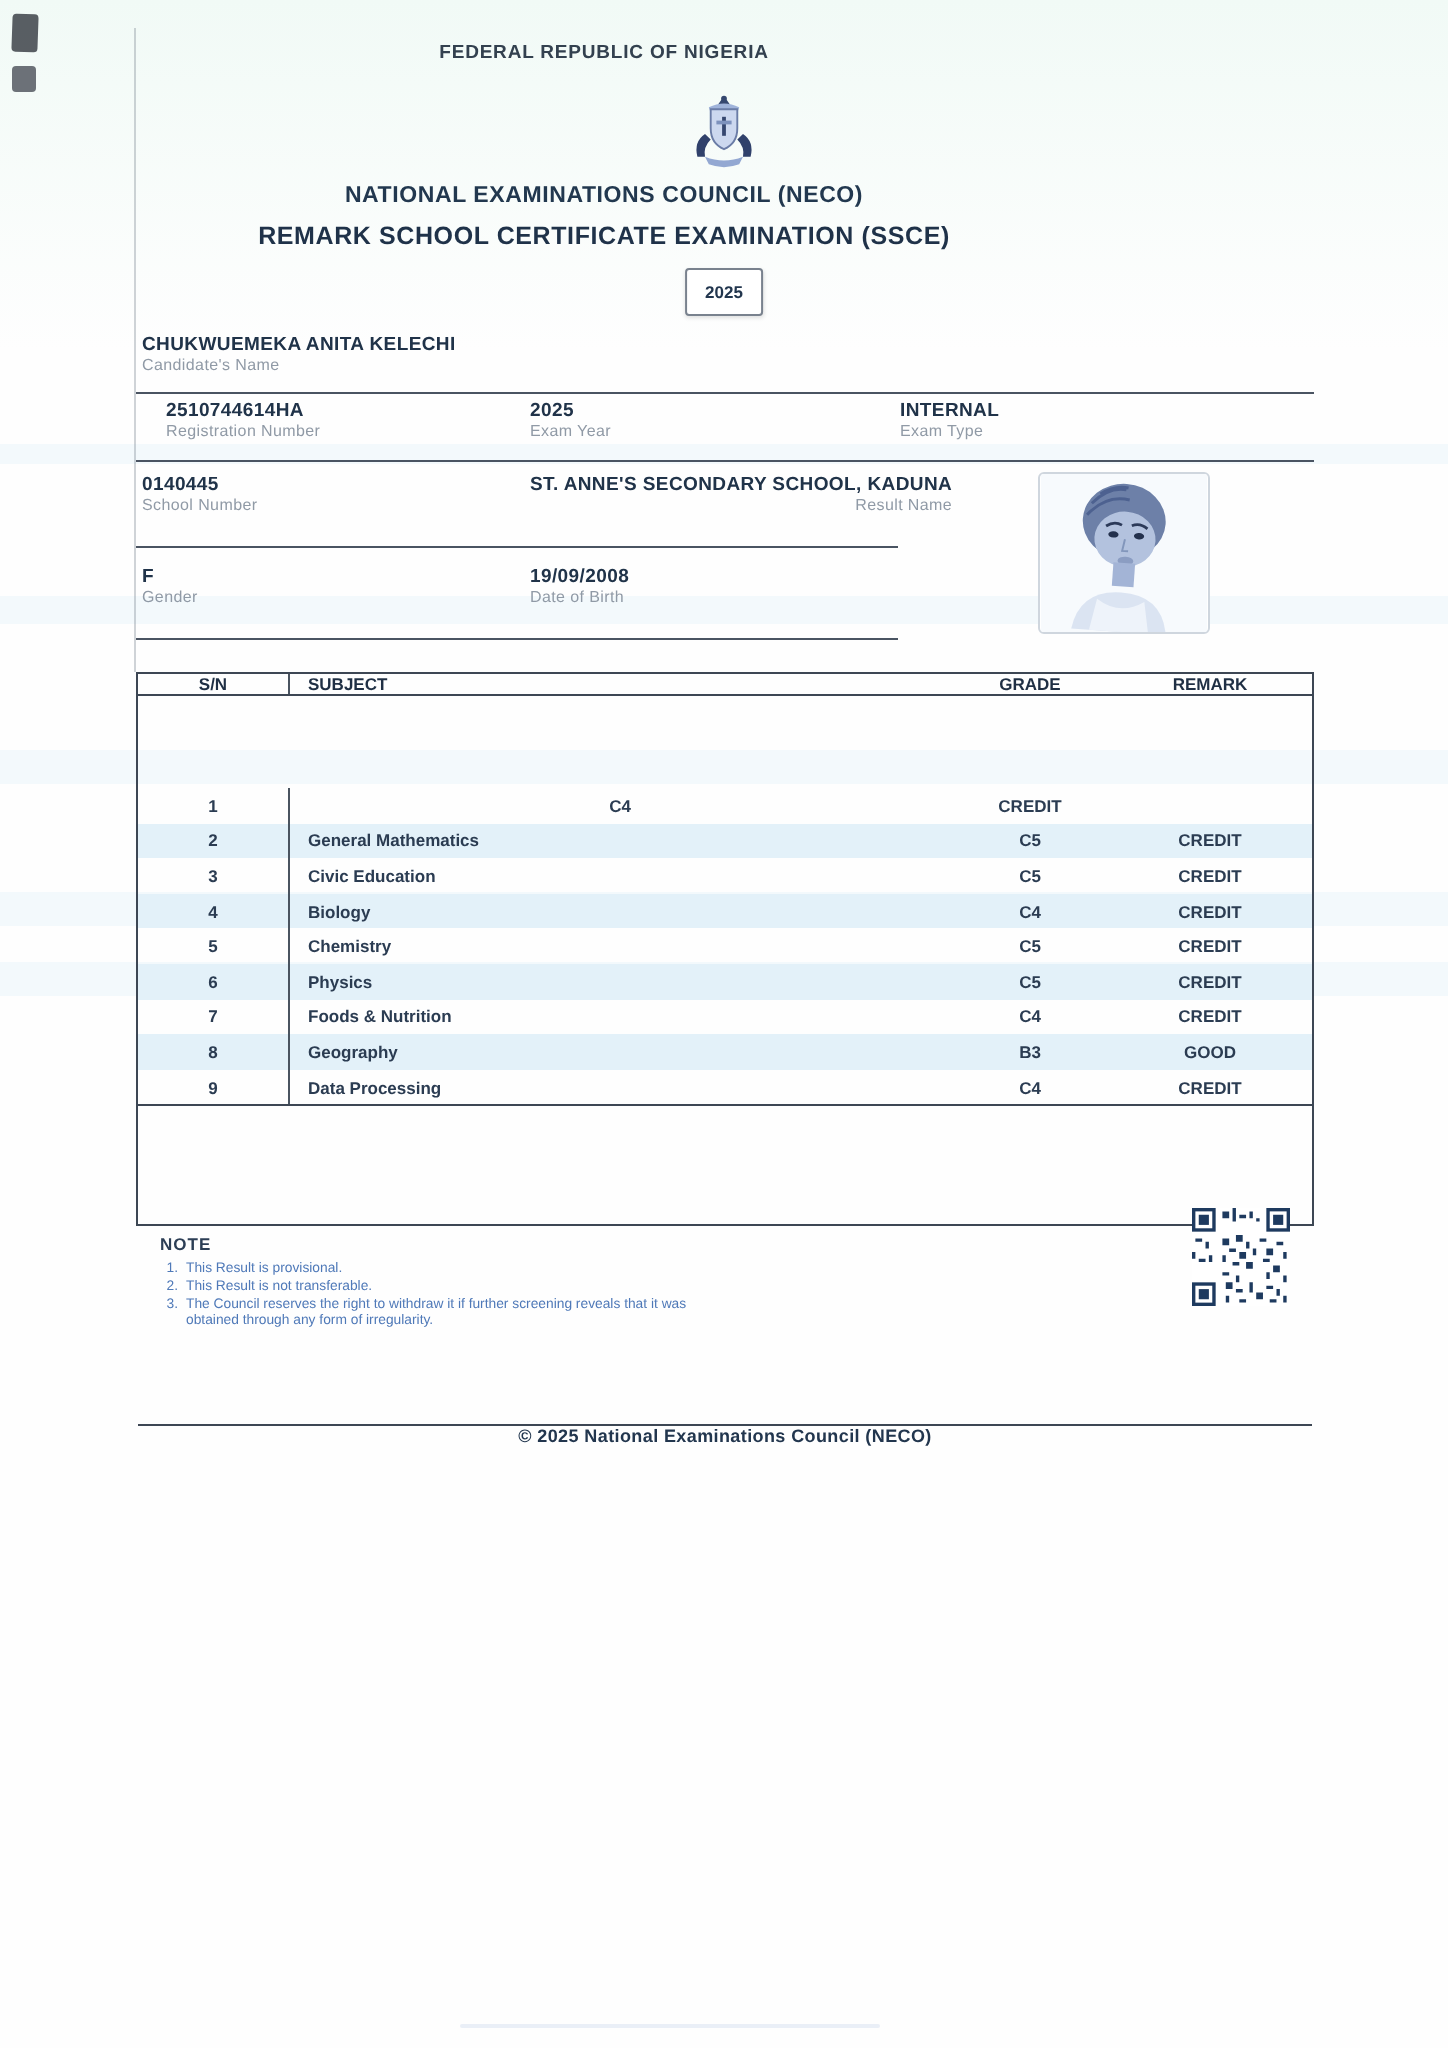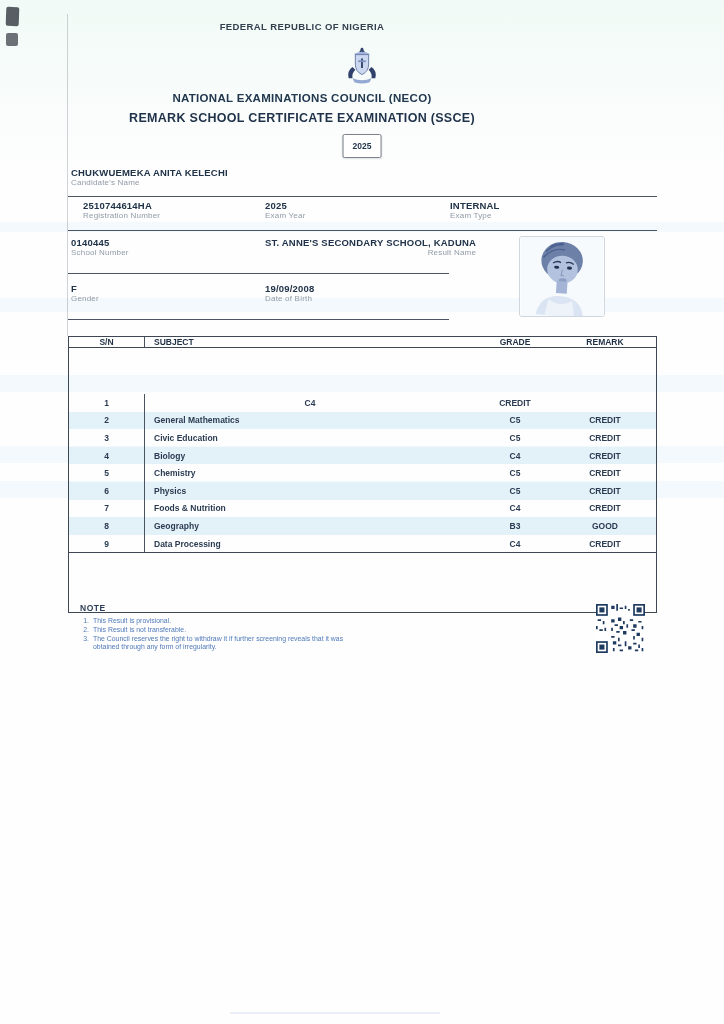--- a/index.html
+++ b/index.html
@@ -41,21 +41,21 @@
   .tbody{border-bottom:1.4px solid #3d4754;}
   .trow{display:grid;grid-template-columns:76px 330px 80px 100px;height:17.6px;font-size:8.5px;font-weight:600;color:#2b3c52;}
   .trow.alt{background:var(--row-alt,#e3f1f9);}
   .cell{display:flex;align-items:center;}
   .c-sn{justify-content:center;border-right:1px solid #4a5460;}
   .h-sn{justify-content:center;border-right:1px solid #4a5460;}
   .c-subject,.h-subject{padding-left:9px;}
   .c-grade,.h-grade,.c-remark,.h-remark{justify-content:center;}
 
   .notes{position:relative;flex:1;}
-  .note-title{margin:4px 0 4px 11px;font-size:8.5px;font-weight:700;letter-spacing:.5px;color:#2c3e55;}
+  .note-title{margin:18px 0 4px 11px;font-size:8.5px;font-weight:700;letter-spacing:.5px;color:#2c3e55;}
   .note-list{margin-left:11px;}
   .note-item{display:flex;gap:4px;font-size:6.9px;color:var(--note-blue,#4f79b8);line-height:8.6px;}
   .note-num{width:9px;text-align:right;flex:none;}
   .note-text{max-width:252px;}
   .qr{position:absolute;right:11px;top:5px;width:49px;height:49px;}
 
   .cfooter{height:26px;border-top:1.2px solid #3d4754;display:flex;align-items:center;justify-content:center;
         font-size:9px;font-weight:600;letter-spacing:.2px;color:#22364e;}
 </style>
 </head>
@@ -245,14 +245,15 @@
                    M9 9h2v2H9z M13 8h2v2h-2z M16 10h1v2h-1z M11 12h2v1h-2z M9 14h1v2H9z
                    M14 13h2v2h-2z M18 12h1v2h-1z M12 16h2v1h-2z M16 16h2v2h-2z
                    M9 19h2v1H9z M13 20h1v2h-1z M20 9h2v1h-2z M22 12h2v2h-2z M25 10h2v1h-2z
                    M27 13h1v2h-1z M21 15h2v1h-2z M24 17h2v2h-2z M27 20h1v2h-1z M22 19h1v2h-1z
                    M10 22h2v2h-2z M13 24h2v1h-2z M10 26h1v2h-1z M14 27h2v1h-2z M17 22h1v3h-1z
                    M19 25h2v2h-2z M22 23h2v1h-2z M25 24h1v2h-1z M23 27h2v1h-2z M27 26h1v2h-1z"></path>
         </g>
       </svg>
     </div>
 
+    <div class="cfooter">© 2025 National Examinations Council (NECO)</div>
   </div>
 </div>
 
 </body></html>

